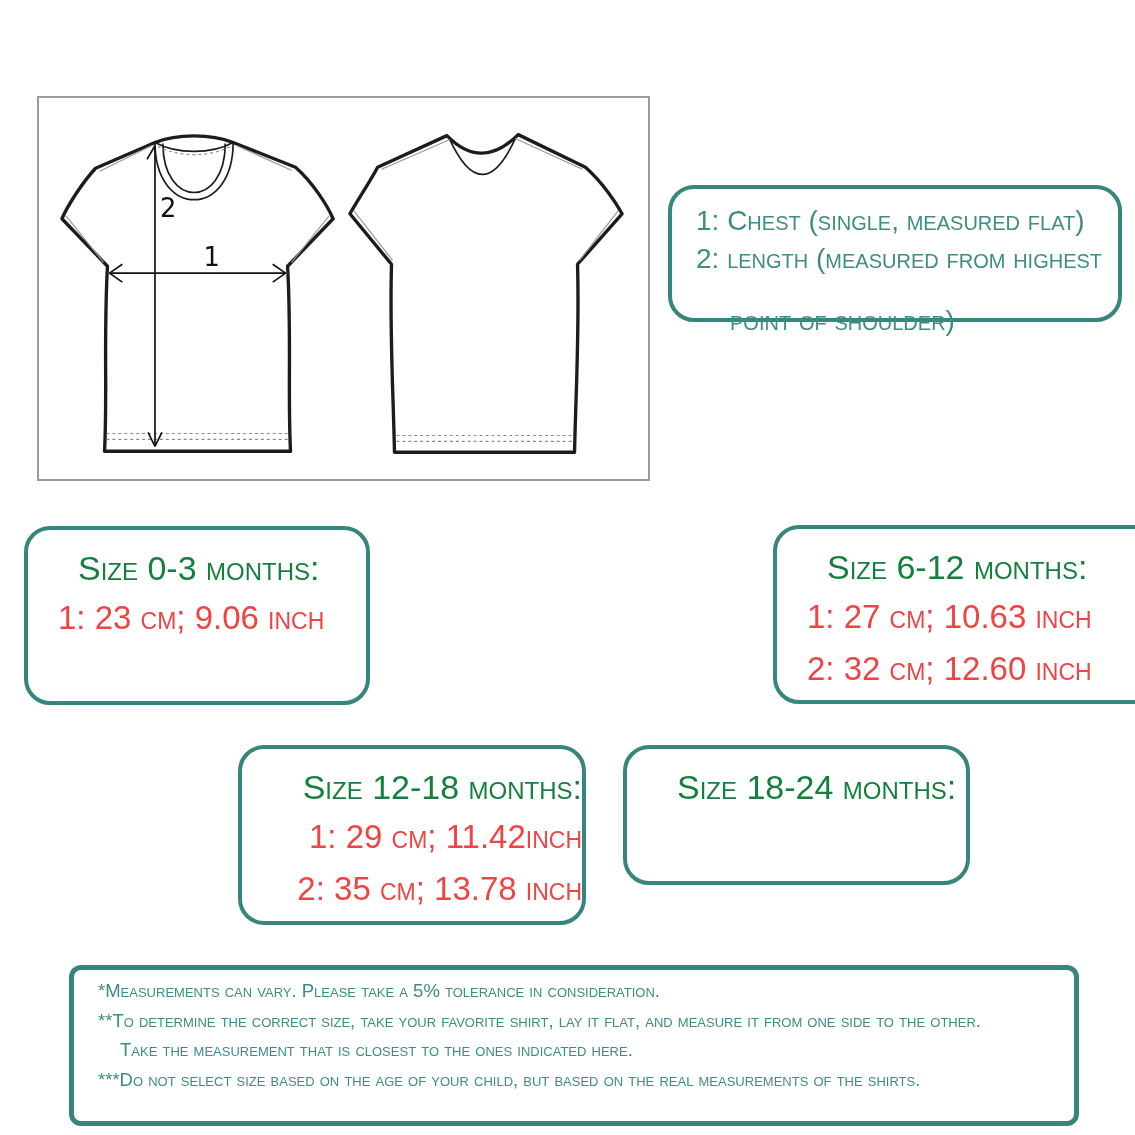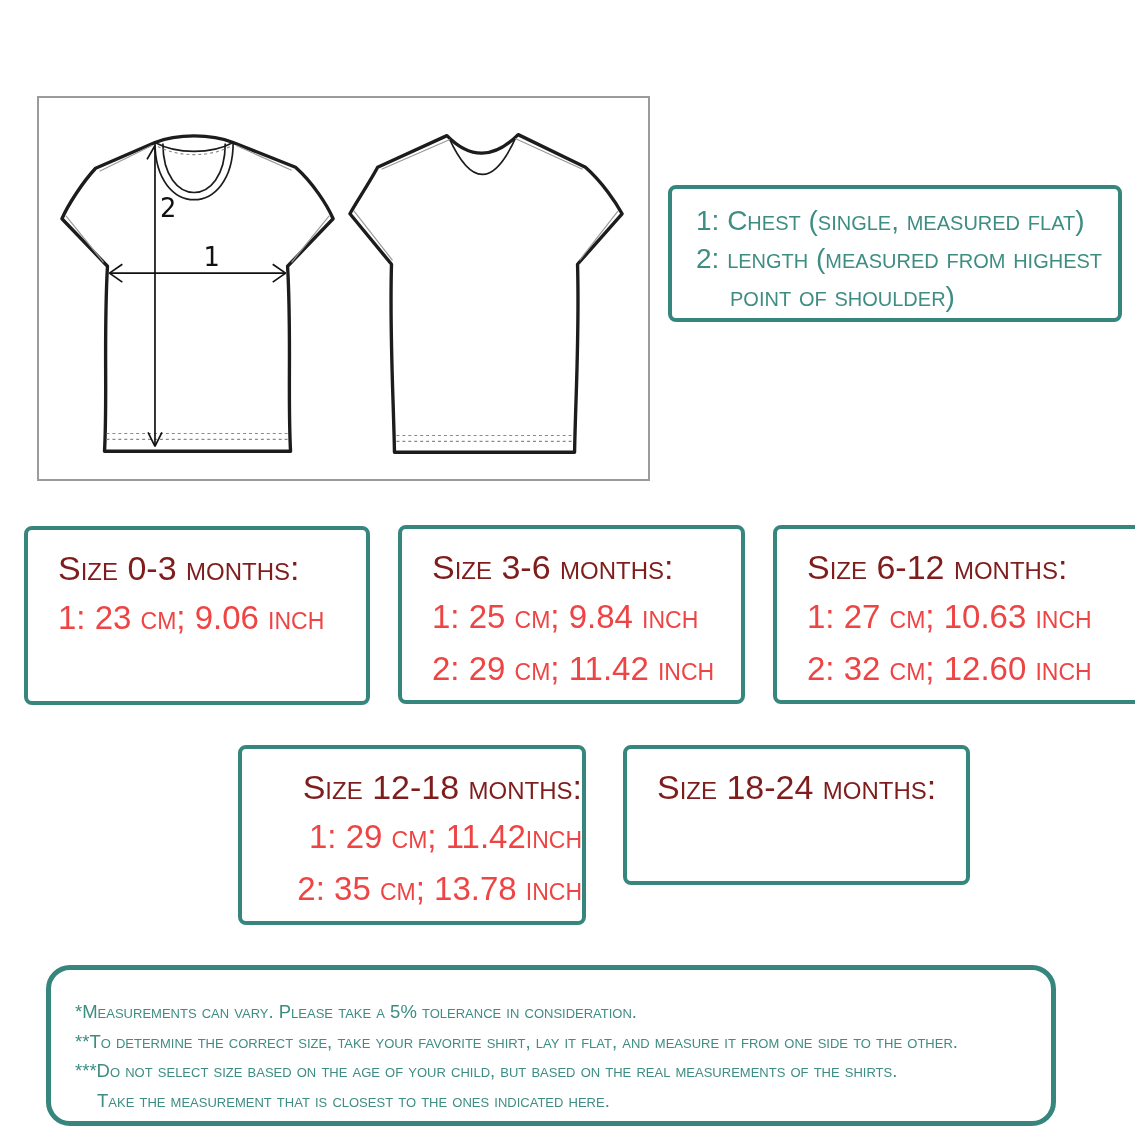--- a/index.html
+++ b/index.html
@@ -18,38 +18,38 @@
   .diagram-box svg{display:block;width:100%;height:100%;}
   .tee-outline{fill:#ffffff;stroke:#1c1c1c;stroke-width:3.4;stroke-linejoin:round;}
   .tee-line{fill:none;stroke:#1c1c1c;stroke-width:1.7;}
   .tee-seam{fill:none;stroke:#999999;stroke-width:1.2;}
   .tee-stitch{fill:none;stroke:#8a8a8a;stroke-width:1.1;stroke-dasharray:3 3;}
   .measure{fill:none;stroke:#111111;stroke-width:1.7;}
   .measure-label{font-family:"DejaVu Sans", sans-serif;font-size:26px;fill:#111111;}
   
   .teal-box{
     position:absolute;box-sizing:border-box;background:#ffffff;
-    border:4px solid #37867D;border-radius:8px;
+    border:4px solid #37867D;border-radius:26px;
     font-variant:small-caps;
   }
   
   .legend-box{left:668px;top:185px;width:454px;height:137px;padding:13px 0 0 24px;}
   .legend-line{font-size:28px;line-height:38px;color:#3E8D83;white-space:nowrap;}
-  .legend-line.indent{padding-left:34px;}
+  .legend-line.indent{padding-left:34px;margin-top:24px;}
   
   .size-box{padding:14px 0 0 30px;}
-  .size-title{font-size:34px;line-height:48px;color:#7f1d1d;white-space:nowrap;}
+  .size-title{font-size:34px;line-height:48px;color:#15803d;white-space:nowrap;margin-left:20px;}
   .size-line{font-size:33px;line-height:52px;color:#ef4444;white-space:nowrap;}
   #size-box-0{left:24px;top:526px;width:346px;height:179px;}
   #size-box-1{left:398px;top:525px;width:347px;height:179px;}
   #size-box-2{left:773px;top:525px;width:405px;height:179px;}
   #size-box-3{left:238px;top:745px;width:348px;height:180px;text-align:right;}
   #size-box-4{left:623px;top:745px;width:347px;height:140px;}
   
-  .footer-box{left:46px;top:965px;width:1010px;height:161px;border-width:5px;border-radius:24px;padding:27px 0 0 24px;}
+  .footer-box{left:69px;top:965px;width:1010px;height:161px;border-width:5px;border-radius:12px;padding:6px 0 0 24px;}
   .footer-line{font-size:18.5px;line-height:29.5px;color:#3E8D83;white-space:nowrap;}
   .footer-line.indent{padding-left:22px;}
 </style>
 </head>
 <body>
 
 <div class="canvas">
 
   <div class="diagram-box">
     <svg viewBox="0 0 613 385" xmlns="http://www.w3.org/2000/svg">
@@ -100,40 +100,35 @@
   <div class="teal-box legend-box">
     <div class="legend-line">1: Chest (single, measured flat)</div>
     <div class="legend-line">2: length (measured from highest</div>
     <div class="legend-line indent">point of shoulder)</div>
   </div>
 
   <div class="teal-box size-box" id="size-box-0">
     <div class="size-title">Size 0-3 months:</div>
     <div class="size-line">1: 23 cm; 9.06 inch</div>
   </div>
-  <div class="teal-box size-box" id="size-box-1">
-    <div class="size-title">Size 3-6 months:</div>
-    <div class="size-line">1: 25 cm; 9.84 inch</div>
-    <div class="size-line">2: 29 cm; 11.42 inch</div>
-  </div>
   <div class="teal-box size-box" id="size-box-2">
     <div class="size-title">Size 6-12 months:</div>
     <div class="size-line">1: 27 cm; 10.63 inch</div>
     <div class="size-line">2: 32 cm; 12.60 inch</div>
   </div>
 
   <div class="teal-box size-box" id="size-box-3">
     <div class="size-title">Size 12-18 months:</div>
     <div class="size-line">1: 29 cm; 11.42inch</div>
     <div class="size-line">2: 35 cm; 13.78 inch</div>
   </div>
   <div class="teal-box size-box" id="size-box-4">
     <div class="size-title">Size 18-24 months:</div>
   </div>
 
   <div class="teal-box footer-box">
     <div class="footer-line">*Measurements can vary. Please take a 5% tolerance in consideration.</div>
     <div class="footer-line">**To determine the correct size, take your favorite shirt, lay it flat, and measure it from one side to the other.</div>
+    <div class="footer-line indent">Take the measurement that is closest to the ones indicated here.</div>
     <div class="footer-line">***Do not select size based on the age of your child, but based on the real measurements of the shirts.</div>
-    <div class="footer-line indent">Take the measurement that is closest to the ones indicated here.</div>
   </div>
 
 </div>
 
 </body></html>

